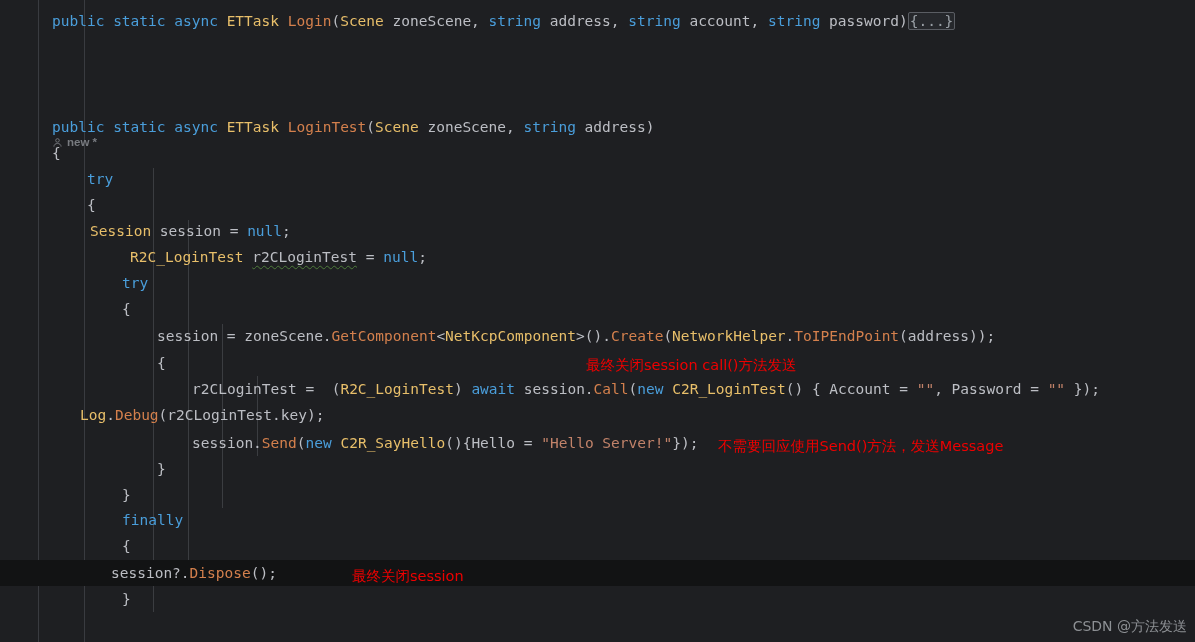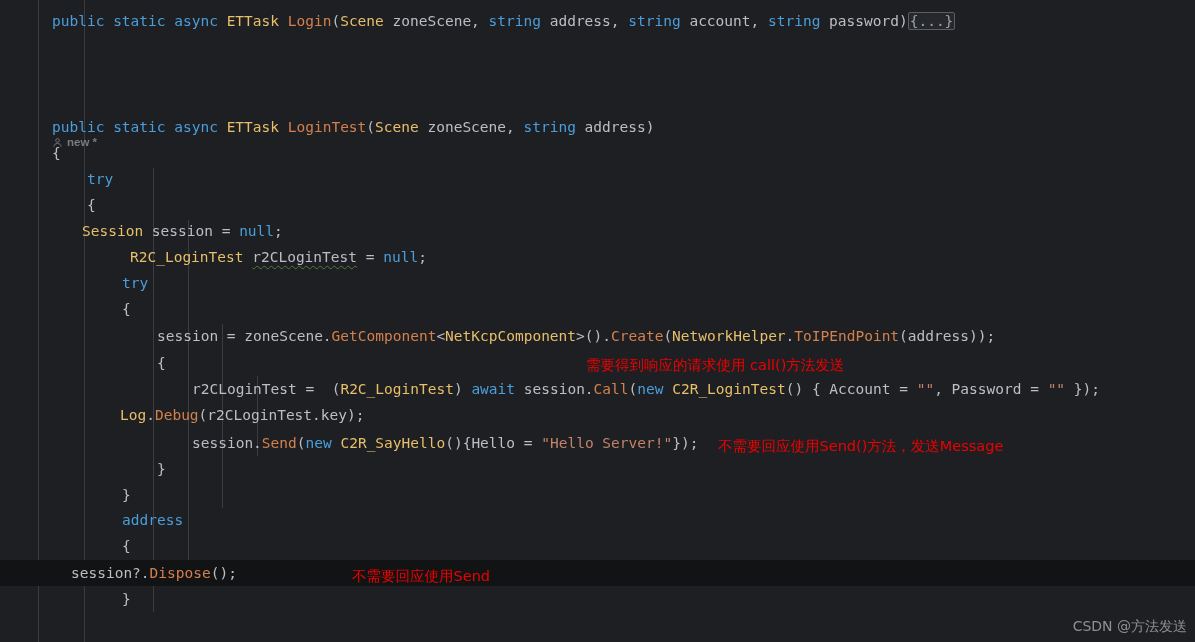--- a/index.html
+++ b/index.html
@@ -164,45 +164,45 @@
     <div class="indent-guide" style="left:257px; top:376px; height:80px;"></div>
 
     <div class="current-line" style="top:560px;"></div>
 
     <div id="code-lines">
         <div class="line" style="top: 8px;"><span class="line-inner" style="padding-left: 52px;"><span class="kw">public</span><span class="plain"> </span><span class="kw">static</span><span class="plain"> </span><span class="kw">async</span><span class="plain"> </span><span class="type">ETTask</span><span class="plain"> </span><span class="meth">Login</span><span class="punc">(</span><span class="type">Scene</span><span class="plain"> zoneScene, </span><span class="kw">string</span><span class="plain"> address, </span><span class="kw">string</span><span class="plain"> account, </span><span class="kw">string</span><span class="plain"> password)</span><span class="fold">{...}</span></span></div>
         <div class="line" style="top: 114px;"><span class="line-inner" style="padding-left: 52px;"><span class="kw">public</span><span class="plain"> </span><span class="kw">static</span><span class="plain"> </span><span class="kw">async</span><span class="plain"> </span><span class="type">ETTask</span><span class="plain"> </span><span class="meth">LoginTest</span><span class="punc">(</span><span class="type">Scene</span><span class="plain"> zoneScene, </span><span class="kw">string</span><span class="plain"> address)</span></span></div>
         <div class="line" style="top: 140px;"><span class="line-inner" style="padding-left: 52px;"><span class="brace">{</span></span></div>
         <div class="line" style="top: 166px;"><span class="line-inner" style="padding-left: 87px;"><span class="kw">try</span></span></div>
         <div class="line" style="top: 192px;"><span class="line-inner" style="padding-left: 87px;"><span class="brace">{</span></span></div>
-        <div class="line" style="top: 218px;"><span class="line-inner" style="padding-left: 82px;"><span class="type">Session</span><span class="plain"> session = </span><span class="kw">null</span><span class="plain">;</span></span></div>
+        <div class="line" style="top: 218px;"><span class="line-inner" style="padding-left: 82px; margin-left: 8px;"><span class="type">Session</span><span class="plain"> session = </span><span class="kw">null</span><span class="plain">;</span></span></div>
         <div class="line" style="top: 244px; margin-left: 8px;"><span class="line-inner" style="padding-left: 122px;"><span class="type">R2C_LoginTest</span><span class="plain"> </span><span class="plain squiggle">r2CLoginTest</span><span class="plain"> = </span><span class="kw">null</span><span class="plain">;</span></span></div>
         <div class="line" style="top: 270px;"><span class="line-inner" style="padding-left: 122px;"><span class="kw">try</span></span></div>
         <div class="line" style="top: 296px;"><span class="line-inner" style="padding-left: 122px;"><span class="brace">{</span></span></div>
         <div class="line" style="top: 323px;"><span class="line-inner" style="padding-left: 157px;"><span class="plain">session = zoneScene.</span><span class="meth">GetComponent</span><span class="punc">&lt;</span><span class="type">NetKcpComponent</span><span class="punc">&gt;().</span><span class="meth">Create</span><span class="punc">(</span><span class="type">NetworkHelper</span><span class="punc">.</span><span class="meth">ToIPEndPoint</span><span class="plain">(address));</span></span></div>
         <div class="line" style="top: 350px;"><span class="line-inner" style="padding-left: 157px;"><span class="brace">{</span></span></div>
         <div class="line" style="top: 376px;"><span class="line-inner" style="padding-left: 192px;"><span class="plain">r2CLoginTest =  (</span><span class="type">R2C_LoginTest</span><span class="plain">) </span><span class="kw">await</span><span class="plain"> session.</span><span class="meth">Call</span><span class="punc">(</span><span class="kw">new</span><span class="plain"> </span><span class="type">C2R_LoginTest</span><span class="plain">() { Account = </span><span class="str">""</span><span class="plain">, Password = </span><span class="str">""</span><span class="plain"> });</span></span></div>
-        <div class="line" style="top: 402px;"><span class="line-inner" style="padding-left: 120px;"><span class="type">Log</span><span class="punc">.</span><span class="meth">Debug</span><span class="plain">(r2CLoginTest.key);</span></span></div>
+        <div class="line" style="top: 402px;"><span class="line-inner" style="padding-left: 80px;"><span class="type">Log</span><span class="punc">.</span><span class="meth">Debug</span><span class="plain">(r2CLoginTest.key);</span></span></div>
         <div class="line" style="top: 430px;"><span class="line-inner" style="padding-left: 192px;"><span class="plain">session.</span><span class="meth">Send</span><span class="punc">(</span><span class="kw">new</span><span class="plain"> </span><span class="type">C2R_SayHello</span><span class="plain">(){Hello = </span><span class="str">"Hello Server!"</span><span class="plain">});</span></span></div>
         <div class="line" style="top: 456px;"><span class="line-inner" style="padding-left: 157px;"><span class="brace">}</span></span></div>
         <div class="line" style="top: 482px;"><span class="line-inner" style="padding-left: 122px;"><span class="brace">}</span></span></div>
-        <div class="line" style="top: 507px;"><span class="line-inner" style="padding-left: 122px;"><span class="kw">address</span></span></div>
+        <div class="line" style="top: 507px;"><span class="line-inner" style="padding-left: 122px;"><span class="kw">finally</span></span></div>
         <div class="line" style="top: 533px;"><span class="line-inner" style="padding-left: 122px;"><span class="brace">{</span></span></div>
-        <div class="line" style="top: 560px;"><span class="line-inner" style="padding-left: 71px;"><span class="plain">session</span><span class="punc">?.</span><span class="meth">Dispose</span><span class="plain">();</span></span></div>
+        <div class="line" style="top: 560px;"><span class="line-inner" style="padding-left: 111px;"><span class="plain">session</span><span class="punc">?.</span><span class="meth">Dispose</span><span class="plain">();</span></span></div>
         <div class="line" style="top: 586px;"><span class="line-inner" style="padding-left: 122px;"><span class="brace">}</span></span></div>
       </div>
 
     <div id="inlays">
         <div class="inlay" style="left: 52px; top: 90px; margin-top: 42px;"><span class="person-icon"><svg width="11" height="11" viewBox="0 0 16 16">
               <circle cx="8" cy="5" r="2.6" fill="none" stroke="#787b80" stroke-width="1.3"></circle>
               <path d="M2.8 14c0-3 2.4-4.6 5.2-4.6S13.2 11 13.2 14" fill="none" stroke="#787b80" stroke-width="1.3"></path>
             </svg></span><span>new *</span></div>
       </div>
 
     <div id="annots">
-        <div class="annot" style="left: 586px; top: 355px;">需要得到响应的请求使用 call()方法发送</div>
+        <div class="annot" style="left: 586px; top: 355px;">最终关闭session call()方法发送</div>
         <div class="annot" style="left: 718px; top: 436px; text-align: right;">不需要回应使用Send()方法，发送Message</div>
-        <div class="annot" style="left: 352px; top: 566px;">不需要回应使用Send</div>
+        <div class="annot" style="left: 352px; top: 566px;">最终关闭session</div>
       </div>
 
     <div class="watermark">CSDN @方法发送</div>
   </div>
 </div>
 
 </body></html>

